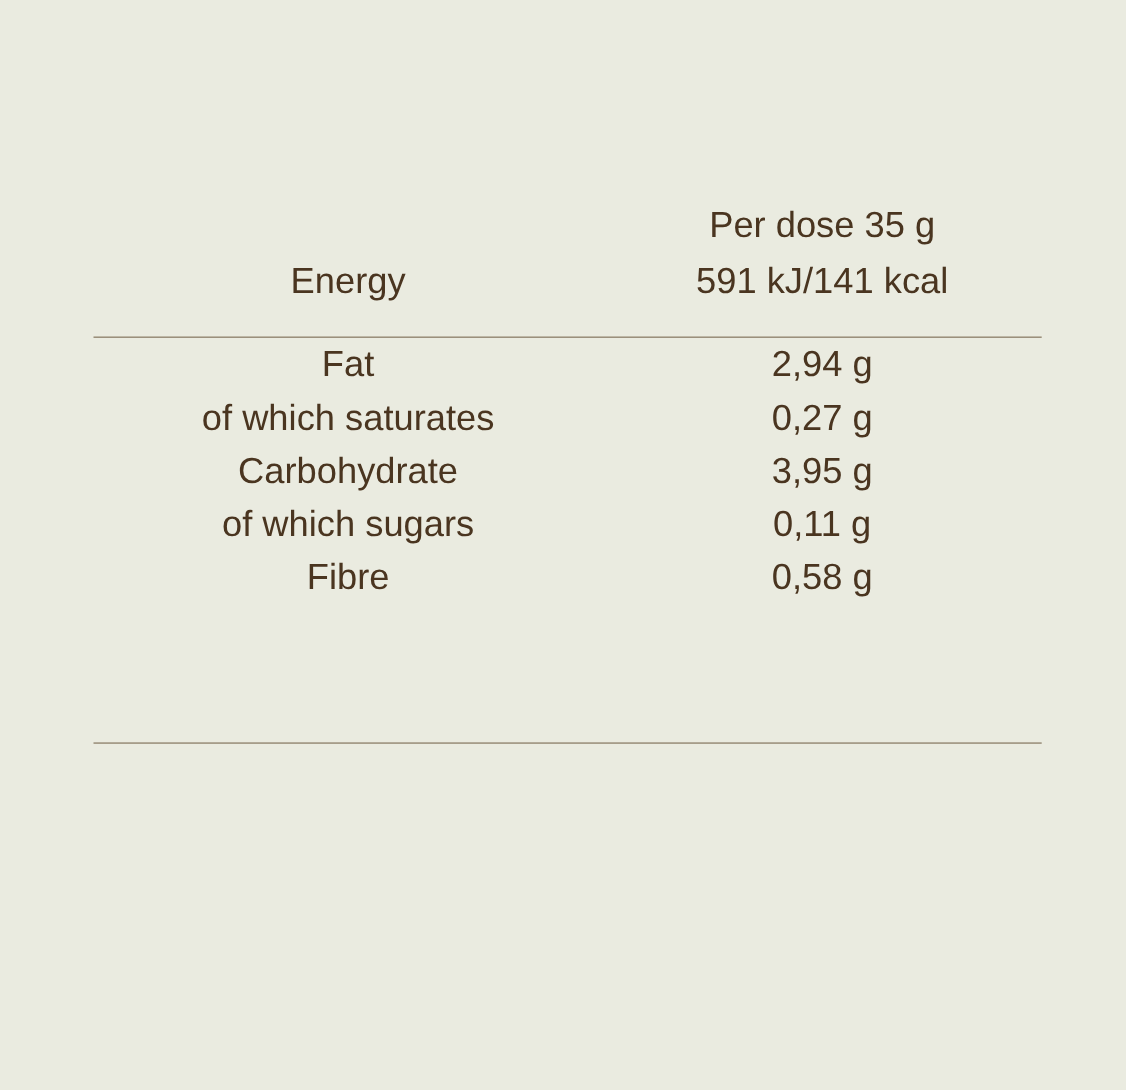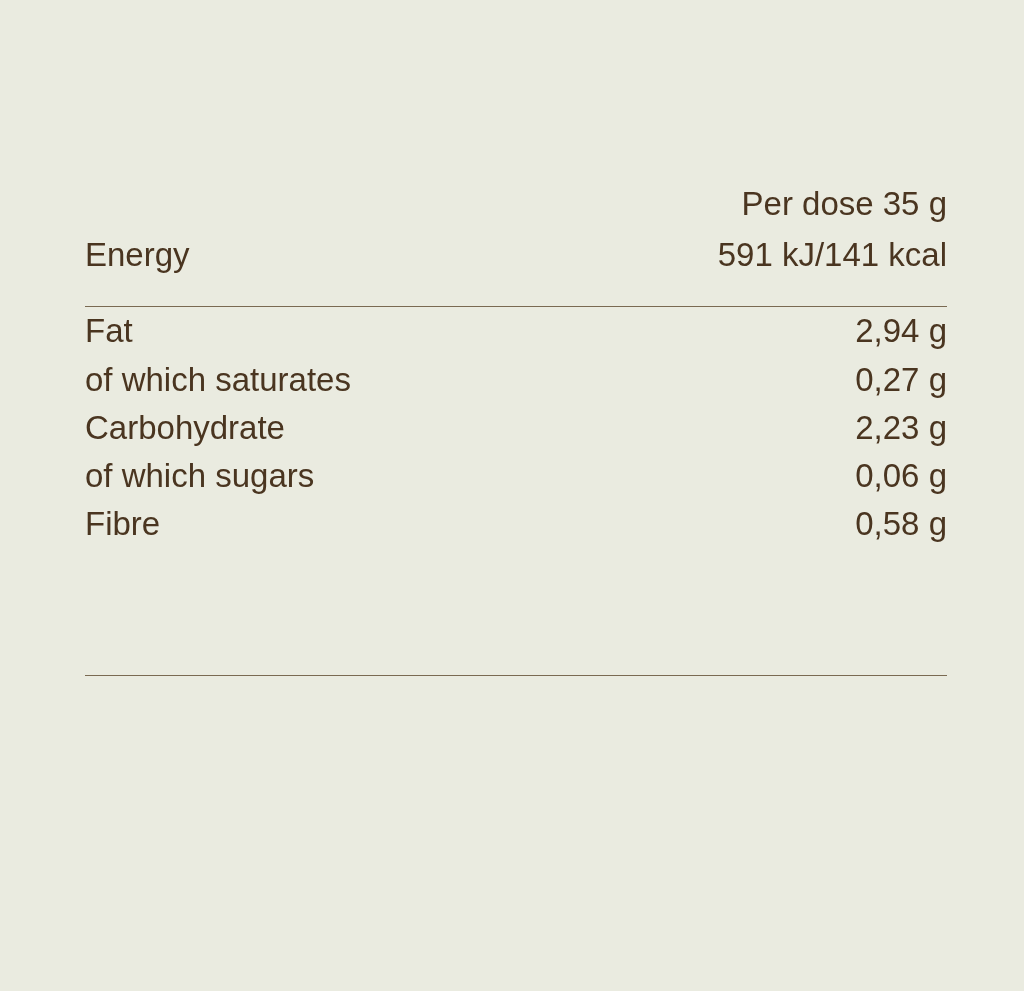--- a/index.html
+++ b/index.html
@@ -31,20 +31,21 @@
     border-collapse: collapse;
     font-size: 33px;
     font-weight: 400;
     color: #4a3520;
   }
   table.nutrition td {
     padding: 0;
     vertical-align: baseline;
     line-height: 1.46;
     white-space: nowrap;
+    text-align: center;
   }
   td.label {
     text-align: left;
     padding-left: 28px;
   }
   td.value {
     text-align: right;
   }
   
   tr.header-row td.value {
@@ -105,25 +106,25 @@
         <tr>
           <td class="label">Fat</td>
           <td class="value">2,94 g</td>
         </tr>
         <tr>
           <td class="label sub">of which saturates</td>
           <td class="value">0,27 g</td>
         </tr>
         <tr>
           <td class="label">Carbohydrate</td>
-          <td class="value">2,23 g</td>
+          <td class="value">3,95 g</td>
         </tr>
         <tr>
           <td class="label sub">of which sugars</td>
-          <td class="value">0,06 g</td>
+          <td class="value">0,11 g</td>
         </tr>
         <tr>
           <td class="label">Fibre</td>
           <td class="value">0,58 g</td>
         </tr>
       </tbody>
     </table>
 
   </div>
 

